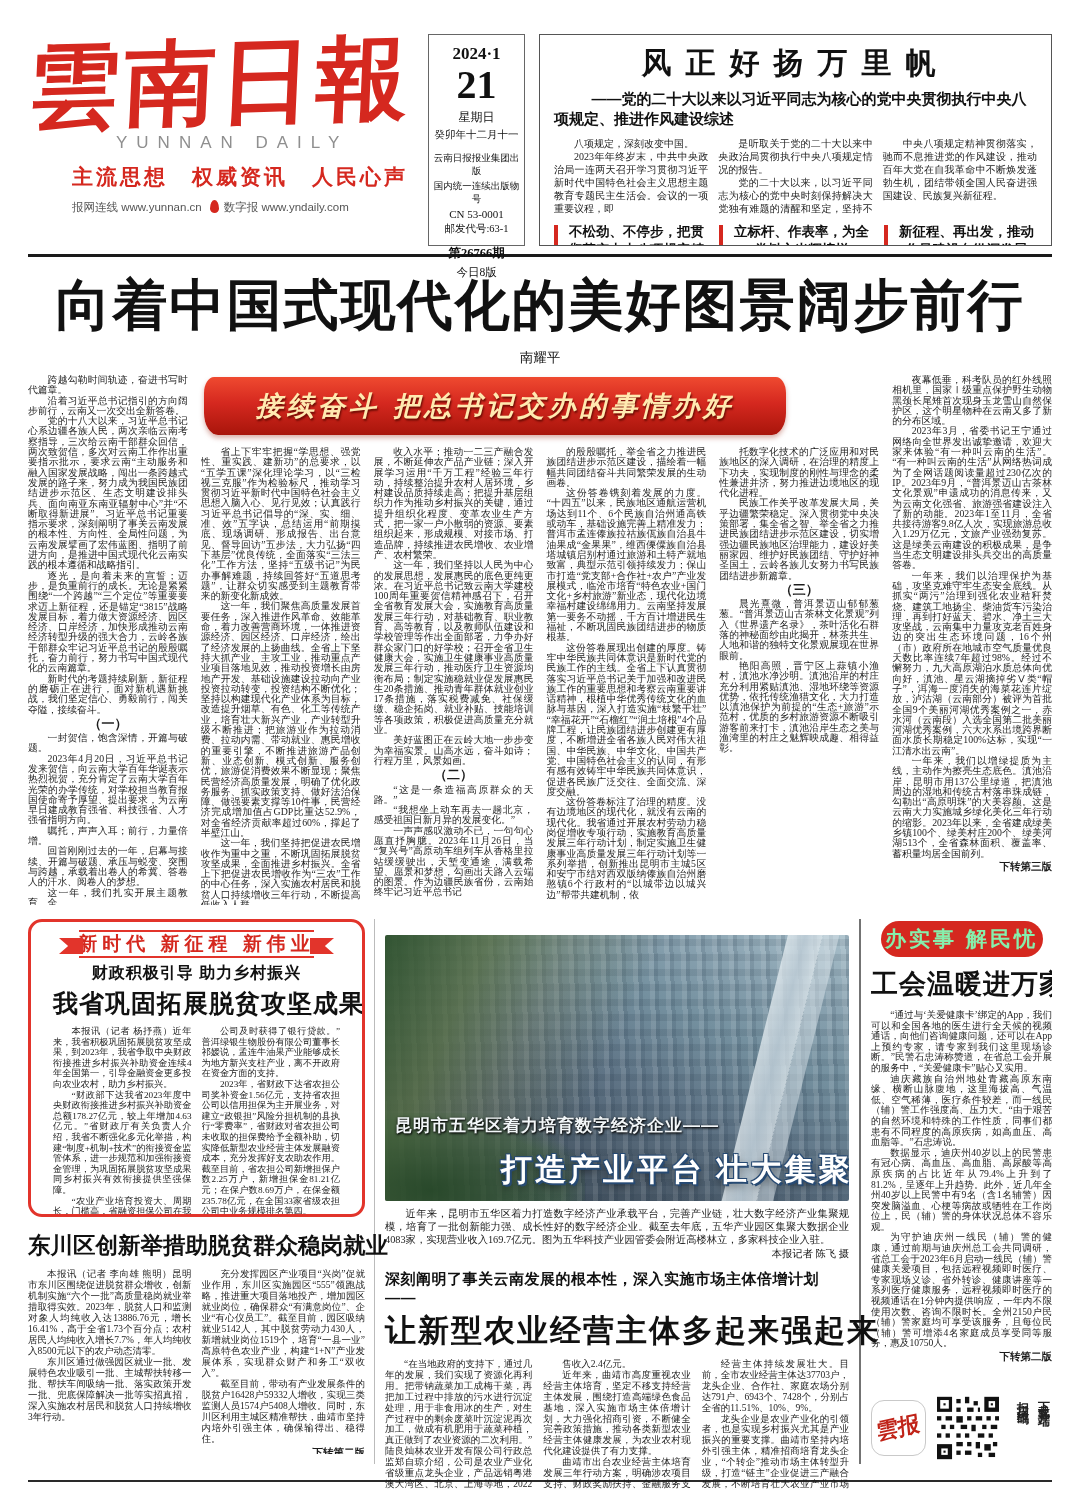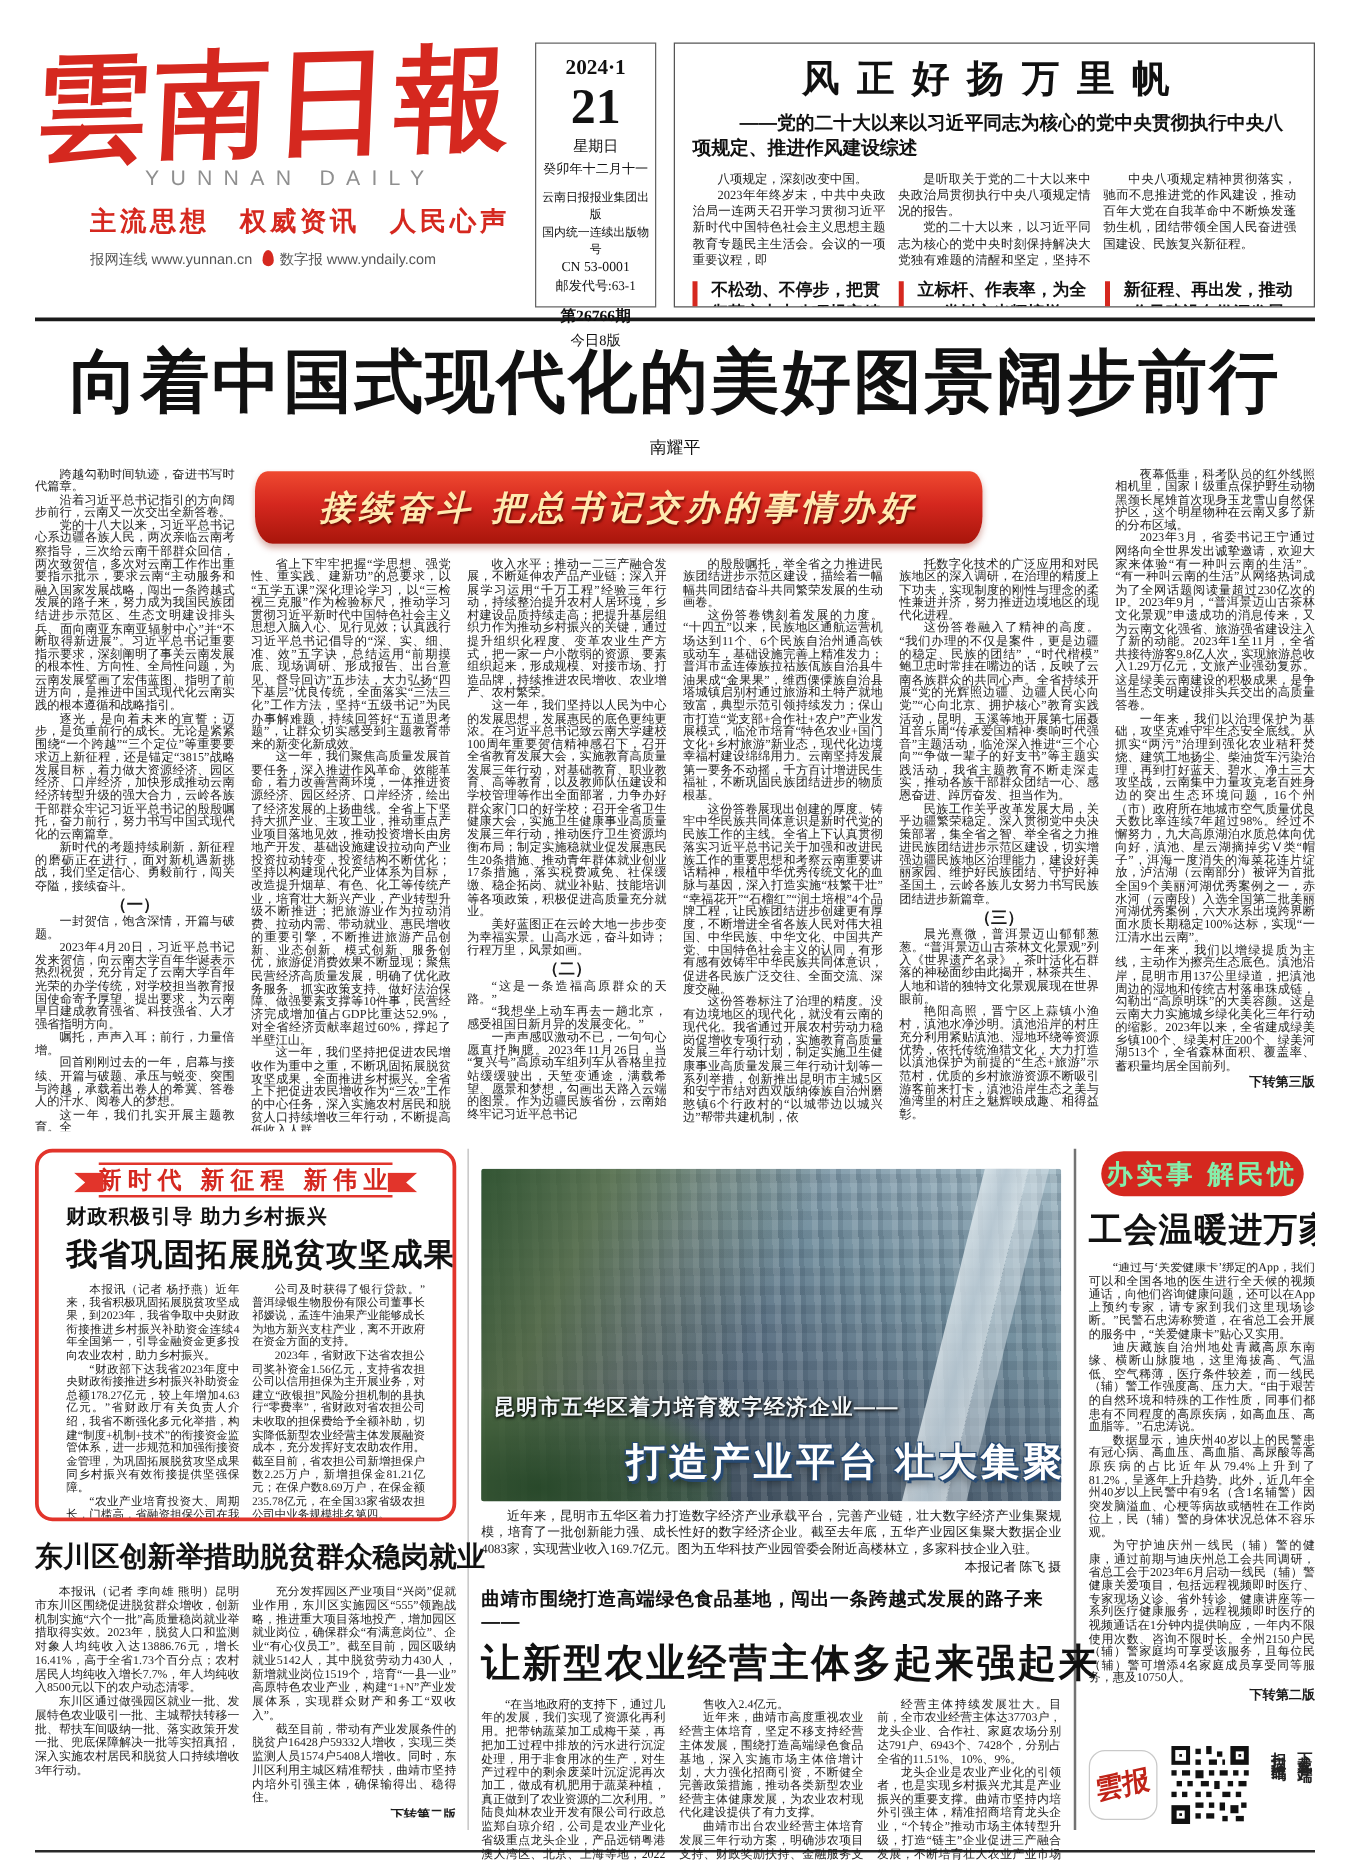--- a/index.html
+++ b/index.html
@@ -58,21 +58,21 @@
   .bottom { display:flex; margin:14px 28px 0; height:545px; }
   .bz-left { width:347px; padding-right:9px; border-right:1px solid #bbb; flex-shrink:0; }
   .bz-mid { width:486px; padding:16px 10px; border-right:2px solid #737373; flex-shrink:0; }
   .bz-right { flex:1; padding-left:10px; overflow:hidden; }
 
   .red-box { border:3px solid #e2342b; border-radius:14px; padding:5px 22px 6px; height:298px; overflow:hidden; }
   .nb-banner { position:relative; margin:3px 26px 5px; height:28px; display:flex; align-items:center; justify-content:center; border-top:2px solid #e2342b; border-bottom:2px solid #e2342b; }
   .nb-banner::before { content:""; position:absolute; left:-20px; top:6px; width:24px; height:16px; background:#e2342b; clip-path:polygon(0 0,100% 0,100% 100%,0 100%,38% 50%); }
   .nb-banner::after { content:""; position:absolute; right:-20px; top:6px; width:24px; height:16px; background:#e2342b; clip-path:polygon(0 0,100% 0,62% 50%,100% 100%,0 100%); }
   .nb-text { color:#d5281f; font-weight:900; font-size:19px; letter-spacing:5px; white-space:nowrap; }
-  .pv-kicker { text-align:left; font-weight:bold; font-size:16px; margin-top:5px; letter-spacing:1px; }
+  .pv-kicker { text-align:center; font-weight:bold; font-size:16px; margin-top:5px; letter-spacing:1px; }
   .pv-headline { text-align:right; font-weight:900; font-size:25px; letter-spacing:1px; margin:3px 0 6px; white-space:nowrap; }
   .pv-body { display:flex; gap:10px; height:192px; overflow:hidden; }
   .bcol { flex:1; font-family:"Liberation Serif", serif; font-size:9.2px; line-height:10.6px; text-align:justify; color:#1c1c1c; overflow:hidden; }
 
   .dc-article { margin-top:13px; }
   .dc-headline { text-align:center; font-weight:900; font-size:22.5px; white-space:nowrap; }
   .dc-body { display:flex; gap:10px; margin-top:8px; height:185px; overflow:hidden; }
   .dc-body .bcol { font-size:9.5px; line-height:11px; }
 
   .photo { position:relative; height:266px; overflow:hidden; border-radius:2px;
@@ -205,21 +205,20 @@
         <p class="para">一声声感叹激动不已，一句句心愿直抒胸臆。2023年11月26日，当“复兴号”高原动车组列车从香格里拉站缓缓驶出，天堑变通途，满载希望、愿景和梦想，勾画出天路入云端的图景。作为边疆民族省份，云南始终牢记习近平总书记</p>
       </div>
     <div class="col pad">
         <p class="para">的殷殷嘱托，举全省之力推进民族团结进步示范区建设，描绘着一幅幅共同团结奋斗共同繁荣发展的生动画卷。</p>
         <p class="para">这份答卷镌刻着发展的力度。“十四五”以来，民族地区通航运营机场达到11个、6个民族自治州通高铁或动车，基础设施完善上精准发力；普洱市孟连傣族拉祜族佤族自治县牛油果成“金果果”，维西傈僳族自治县塔城镇启别村通过旅游和土特产就地致富，典型示范引领持续发力；保山市打造“党支部+合作社+农户”产业发展模式，临沧市培育“特色农业+国门文化+乡村旅游”新业态，现代化边境幸福村建设绵绵用力。云南坚持发展第一要务不动摇，千方百计增进民生福祉，不断巩固民族团结进步的物质根基。</p>
         <p class="para">这份答卷展现出创建的厚度。铸牢中华民族共同体意识是新时代党的民族工作的主线。全省上下认真贯彻落实习近平总书记关于加强和改进民族工作的重要思想和考察云南重要讲话精神，根植中华优秀传统文化的血脉与基因，深入打造实施“枝繁干壮”“幸福花开”“石榴红”“润土培根”4个品牌工程，让民族团结进步创建更有厚度，不断增进全省各族人民对伟大祖国、中华民族、中华文化、中国共产党、中国特色社会主义的认同，有形有感有效铸牢中华民族共同体意识，促进各民族广泛交往、全面交流、深度交融。</p>
         <p class="para">这份答卷标注了治理的精度。没有边境地区的现代化，就没有云南的现代化。我省通过开展农村劳动力稳岗促增收专项行动，实施教育高质量发展三年行动计划，制定实施卫生健康事业高质量发展三年行动计划等一系列举措，创新推出昆明市主城5区和安宁市结对西双版纳傣族自治州磨憨镇6个行政村的“以城带边以城兴边”帮带共建机制，依</p>
       </div>
     <div class="col pad">
         <p class="para">托数字化技术的广泛应用和对民族地区的深入调研，在治理的精度上下功夫，实现制度的刚性与理念的柔性兼进并济，努力推进边境地区的现代化进程。</p>
-        <p class="para">这份答卷融入了精神的高度。“我们办理的不仅是案件，更是边疆的稳定、民族的团结”，“时代楷模”鲍卫忠时常挂在嘴边的话，反映了云南各族群众的共同心声。全省持续开展“党的光辉照边疆、边疆人民心向党”“心向北京、拥护核心”教育实践活动，昆明、玉溪等地开展第七届聂耳音乐周“传承爱国精神·奏响时代强音”主题活动，临沧深入推进“三个心向”“争做一辈子的好支书”等主题实践活动，我省主题教育不断走深走实，推动各族干部群众团结一心、感恩奋进、踔厉奋发、担当作为。</p>
         <p class="para">民族工作关乎改革发展大局，关乎边疆繁荣稳定。深入贯彻党中央决策部署，集全省之智、举全省之力推进民族团结进步示范区建设，切实增强边疆民族地区治理能力，建设好美丽家园、维护好民族团结、守护好神圣国土，云岭各族儿女努力书写民族团结进步新篇章。</p>
         <p class="sec">（三）</p>
         <p class="para">晨光熹微，普洱景迈山郁郁葱葱。“普洱景迈山古茶林文化景观”列入《世界遗产名录》，茶叶活化石群落的神秘面纱由此揭开，林茶共生、人地和谐的独特文化景观展现在世界眼前。</p>
         <p class="para">艳阳高照，晋宁区上蒜镇小渔村，滇池水净沙明。滇池沿岸的村庄充分利用紧贴滇池、湿地环绕等资源优势，依托传统渔猎文化，大力打造以滇池保护为前提的“生态+旅游”示范村，优质的乡村旅游资源不断吸引游客前来打卡，滇池沿岸生态之美与渔湾里的村庄之魅辉映成趣、相得益彰。</p>
       </div>
     <div class="col">
         <p class="para">夜幕低垂，科考队员的红外线照相机里，国家Ⅰ级重点保护野生动物黑颈长尾雉首次现身玉龙雪山自然保护区，这个明星物种在云南又多了新的分布区域。</p>
         <p class="para">2023年3月，省委书记王宁通过网络向全世界发出诚挚邀请，欢迎大家来体验“有一种叫云南的生活”。“有一种叫云南的生活”从网络热词成为了全网话题阅读量超过230亿次的IP。2023年9月，“普洱景迈山古茶林文化景观”申遗成功的消息传来，又为云南文化强省、旅游强省建设注入了新的动能。2023年1至11月，全省共接待游客9.8亿人次，实现旅游总收入1.29万亿元，文旅产业强劲复苏。这是绿美云南建设的积极成果，是争当生态文明建设排头兵交出的高质量答卷。</p>
         <p class="para">一年来，我们以治理保护为基础，攻坚克难守牢生态安全底线。从抓实“两污”治理到强化农业秸秆焚烧、建筑工地扬尘、柴油货车污染治理，再到打好蓝天、碧水、净土三大攻坚战，云南集中力量攻克老百姓身边的突出生态环境问题，16个州（市）政府所在地城市空气质量优良天数比率连续7年超过98%。经过不懈努力，九大高原湖泊水质总体向优向好，滇池、星云湖摘掉劣Ⅴ类“帽子”，洱海一度消失的海菜花连片绽放，泸沽湖（云南部分）被评为首批全国9个美丽河湖优秀案例之一，赤水河（云南段）入选全国第二批美丽河湖优秀案例，六大水系出境跨界断面水质长期稳定100%达标，实现“一江清水出云南”。</p>
         <p class="para">一年来，我们以增绿提质为主线，主动作为擦亮生态底色。滇池沿岸，昆明市用137公里绿道，把滇池周边的湿地和传统古村落串珠成链，勾勒出“高原明珠”的大美容颜。这是云南大力实施城乡绿化美化三年行动的缩影。2023年以来，全省建成绿美乡镇100个、绿美村庄200个、绿美河湖513个，全省森林面积、覆盖率、蓄积量均居全国前列。</p>
@@ -266,21 +265,21 @@
     </div>
 
     <div class="bz-mid">
       <div class="photo">
         <div class="photo-kicker">昆明市五华区着力培育数字经济企业——</div>
         <div class="photo-title">打造产业平台  壮大集聚规模</div>
       </div>
       <div class="photo-caption">近年来，昆明市五华区着力打造数字经济产业承载平台，完善产业链，壮大数字经济产业集聚规模，培育了一批创新能力强、成长性好的数字经济企业。截至去年底，五华产业园区集聚大数据企业4083家，实现营业收入169.7亿元。图为五华科技产业园管委会附近高楼林立，多家科技企业入驻。</div>
       <div class="photo-credit">本报记者 陈飞 摄</div>
 
-      <div class="qj-kicker">曲靖市围绕打造高端绿色食品基地，闯出一条跨越式发展的路子来——</div>
+      <div class="qj-kicker">深刻阐明了事关云南发展的根本性，深入实施市场主体倍增计划——</div>
       <div class="qj-headline">让新型农业经营主体多起来强起来</div>
       <div class="qj-body">
         <div class="bcol">
             <p class="para">“在当地政府的支持下，通过几年的发展，我们实现了资源化再利用。把带钠蔬菜加工成梅干菜，再把加工过程中排放的污水进行沉淀处理，用于非食用冰的生产，对生产过程中的剩余废菜叶沉淀泥再次加工，做成有机肥用于蔬菜种植，真正做到了农业资源的二次利用。”陆良灿林农业开发有限公司行政总监郑自琼介绍，公司是农业产业化省级重点龙头企业，产品远销粤港澳大湾区、北京、上海等地，2022年，累计销售蔬菜56万吨，日处理剩余、滞销及尾菜3000多吨，实现销</p>
           </div>
         <div class="bcol">
             <p class="para">售收入2.4亿元。</p>
             <p class="para">近年来，曲靖市高度重视农业经营主体培育，坚定不移支持经营主体发展，围绕打造高端绿色食品基地，深入实施市场主体倍增计划，大力强化招商引资，不断健全完善政策措施，推动各类新型农业经营主体健康发展，为农业农村现代化建设提供了有力支撑。</p>
             <p class="para">曲靖市出台农业经营主体培育发展三年行动方案，明确涉农项目支持、财政奖励扶持、金融服务支持、要素服务保障等具体措施，以政府引导、财政扶持、主体发展的模式助推新型农业</p>
           </div>

